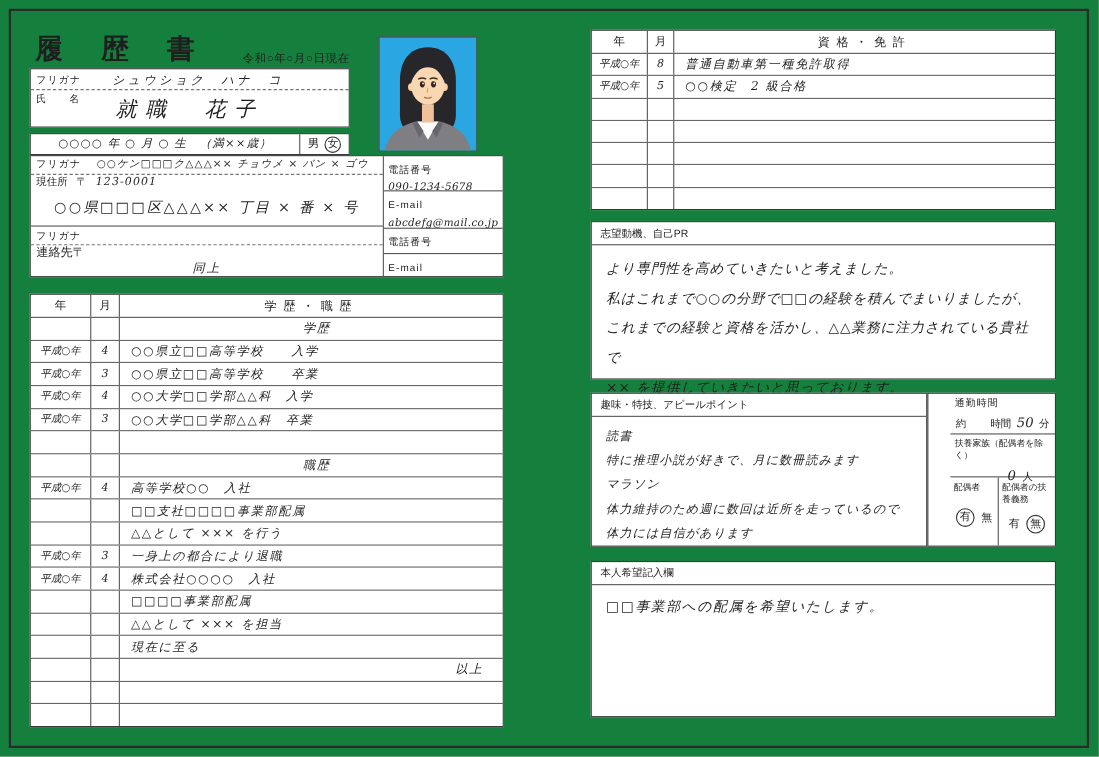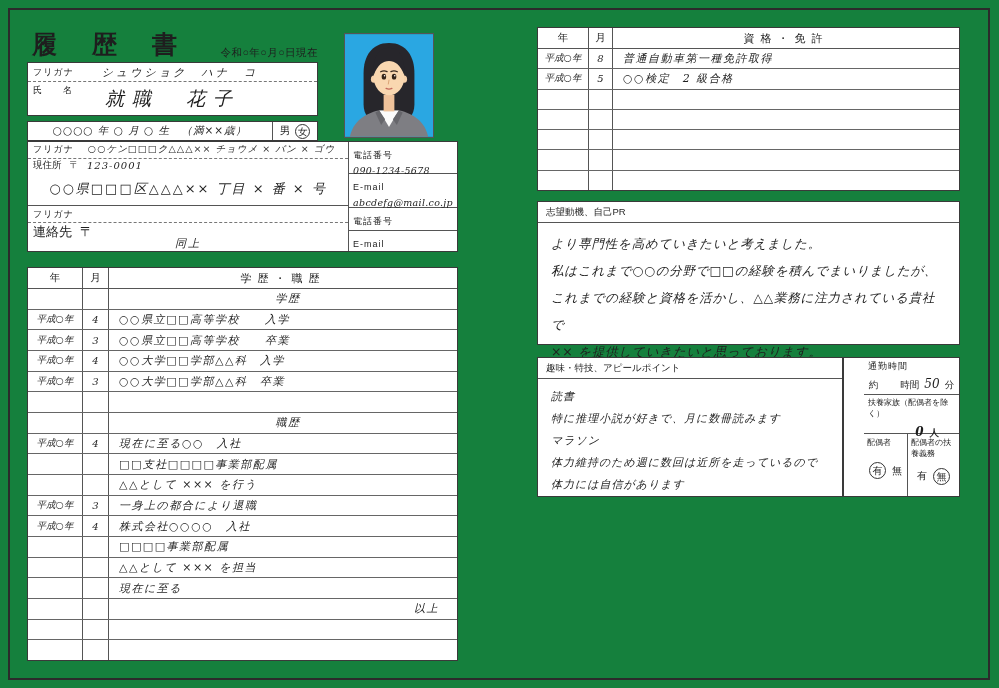--- a/index.html
+++ b/index.html
@@ -39,21 +39,21 @@
   
   .addr-box { left:27px; top:141px; width:431px; height:111px; display:flex; }
   .addr-left { width:341px; display:flex; flex-direction:column; }
   .addr-right { flex:1; border-left:1px solid #555; display:flex; flex-direction:column; }
   .a-r1 { height:17px; border-bottom:1px dashed #777; display:flex; align-items:center; padding:0 5px; }
   .a-r1 .val { font-size:9.5px; letter-spacing:1px; margin-left:14px; }
   .a-r2 { height:15px; display:flex; align-items:center; padding:0 5px; gap:8px; font-size:9.5px; }
   .a-r2 .val { font-size:10px; letter-spacing:1px; }
   .a-r3 { height:34px; border-bottom:1px solid #555; display:flex; align-items:center; justify-content:center; font-size:13px; letter-spacing:2px; }
   .a-r4 { height:17px; border-bottom:1px dashed #777; display:flex; align-items:center; padding:0 5px; }
-  .a-r5 { height:13px; display:flex; padding:0 5px; gap:8px; font-size:13px; }
+  .a-r5 { height:13px; display:flex; align-items:center; padding:0 5px; font-size:11px; }
   .a-r6 { flex:1; display:flex; align-items:center; justify-content:center; font-size:11px; letter-spacing:2px; }
   .p-r1 { height:32px; border-bottom:1px solid #555; padding:2px 4px; }
   .p-r2 { height:34px; border-bottom:1px solid #555; padding:2px 4px; }
   .p-r3 { height:30px; border-bottom:1px solid #555; padding:2px 4px; }
   .p-r4 { flex:1; padding:2px 4px; }
   .addr-right .val { display:block; font-size:9.5px; margin-top:3px; letter-spacing:0.3px; }
 
   
   .tbl { position:absolute; border:1.5px solid #3a3a3a; background:#fff; display:flex; flex-direction:column; }
   .t-head { display:flex; border-bottom:1px solid #555; align-items:center; font-size:10.5px; }
@@ -85,21 +85,21 @@
   .wish-box .line { font-size:12.5px; letter-spacing:1.5px; line-height:24px; }
 
   
   .side-box { position:absolute; left:843px; top:357px; width:117px; height:140px; border:1.5px solid #3a3a3a; display:flex; flex-direction:column; background:#fff;padding-left:20px; }
   .commute { height:37px; border-bottom:1px solid #555; padding:2px 4px; }
   .commute .vrow { display:flex; justify-content:center; align-items:baseline; gap:5px; margin-top:4px; font-size:9.5px; }
   .commute .vrow .hw { font-size:12px; }
   .gap-blank { display:inline-block; width:12px; }
   .depend { height:39px; border-bottom:1px solid #555; padding:2px 4px; }
   .depend .lbl { font-size:8px; letter-spacing:0; }
-  .depend .vrow { text-align:right; padding-right:16px; margin-top:6px; font-size:9.5px;font-weight:bold; }
+  .depend .vrow { text-align:right; padding-right:16px; margin-top:6px; font-size:9.5px; }
   .depend .vrow .hw { font-size:12px; margin-right:6px; }
   .spouse-row { flex:1; display:flex; }
   .spouse-cell { width:44px; border-right:1px solid #555; padding:3px 3px; display:flex; flex-direction:column; }
   .spouse-duty-cell { flex:1; padding:3px 3px; display:flex; flex-direction:column; }
   .spouse-cell .lbl, .spouse-duty-cell .lbl { font-size:8px; letter-spacing:0; }
   .yn { display:flex; align-items:center; justify-content:center; gap:6px; font-size:10px; flex:1; }
   .yn .circled { width:17px; height:17px; line-height:16px; font-size:10px; }
 </style>
 </head>
 <body>
@@ -238,21 +238,21 @@
 
         <div class="t-row">
           <span class="c-y hw"></span>
           <span class="c-m hw"></span>
           <span class="c-t hw" style="text-align: center;">職歴</span>
         </div>
 
         <div class="t-row">
           <span class="c-y hw">平成○年</span>
           <span class="c-m hw">4</span>
-          <span class="c-t hw">現在に至る○○　入社</span>
+          <span class="c-t hw">高等学校○○　入社</span>
         </div>
 
         <div class="t-row">
           <span class="c-y hw"></span>
           <span class="c-m hw"></span>
           <span class="c-t hw">□□支社□□□□事業部配属</span>
         </div>
 
         <div class="t-row">
           <span class="c-y hw"></span>
@@ -420,13 +420,20 @@
       <div class="spouse-duty-cell">
         <div class="lbl">配偶者の扶養義務</div>
         <div class="yn">
           <span>有</span>
           <span class="circled">無</span>
         </div>
       </div>
     </div>
   </div>
 
+  <div class="free-box wish-box">
+    <div class="head">本人希望記入欄</div>
+    <div class="body">
+
+        <div class="line hw">□□事業部への配属を希望いたします。</div>
+      </div>
+  </div>
 </div>
 
 </body></html>

